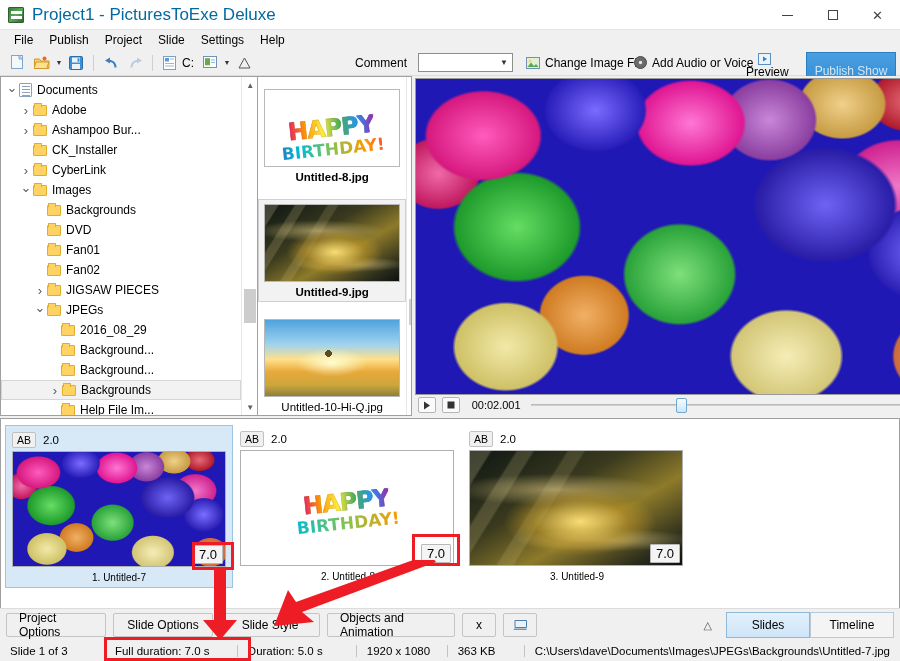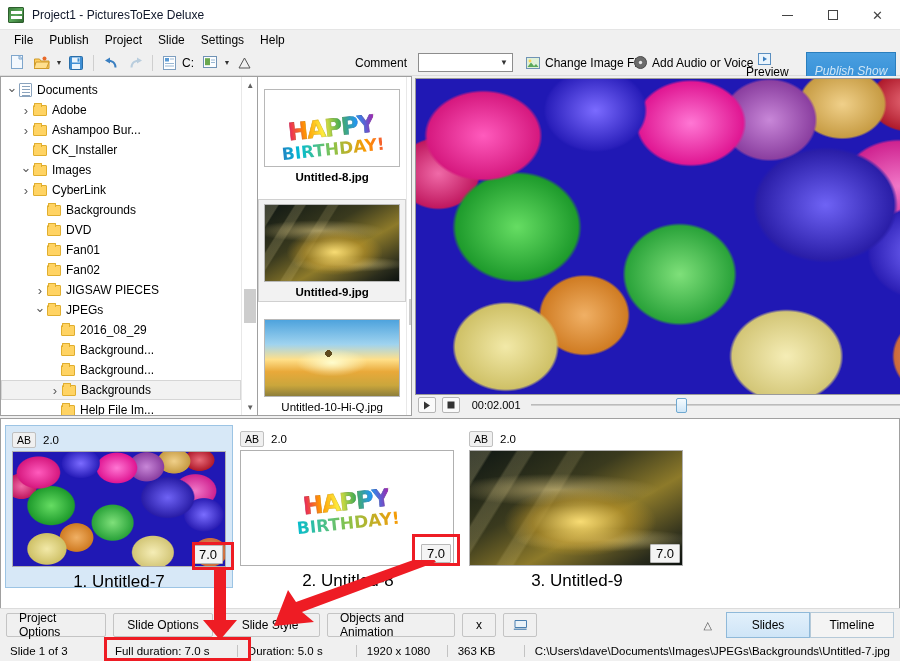--- a/index.html
+++ b/index.html
@@ -19,21 +19,21 @@
   }
   #app-icon{
     width:16px;height:16px;margin-left:8px;margin-right:8px;flex:0 0 auto;
     background:linear-gradient(135deg,#3c7d3c 0%,#5aa85a 50%,#2f6a2f 100%);
     border:1px solid #2d5e2d; border-radius:1px; position:relative;
   }
   #app-icon:after{
     content:""; position:absolute; left:2px; top:3px; width:11px; height:3px;
     background:#ffffff; box-shadow:0 5px 0 #fff;
   }
-  #title-text{ font-size:12px; color:#0f172a; }
+  #title-text{ font-size:17px; color:#0369a1; }
   #win-buttons{ position:absolute; right:0; top:0; height:30px; display:flex; }
   .winbtn{
     width:45px;height:30px;display:flex;align-items:center;justify-content:center;
     color:#444; font-size:13px; cursor:default;
   }
   .glyph-min{ display:block;width:11px;height:1px;background:#444; }
   .glyph-max{ display:block;width:10px;height:10px;border:1px solid #444; }
 
   
   #menubar{ height:20px; background:#f0f0f0; display:flex; align-items:center; padding-left:6px; }
@@ -56,21 +56,21 @@
   }
   #comment-caret{ font-size:8px; color:#333; margin-right:4px; }
 
   .tb-text-btn{ display:flex;align-items:center;height:22px;padding:0 5px;cursor:default;border:1px solid transparent;border-radius:2px;font-size:12px; }
   .tb-text-btn .ico{ margin-right:5px; display:flex; align-items:center; }
 
   #publish-show{
     position:absolute; right:4px; top:2px; width:90px; height:38px;
     background:linear-gradient(180deg,#4a9fe0 0%,#2f8bd4 100%);
     border:1px solid #2a7ebd; color:#cfe6f7; font-size:12px;
-    display:flex;align-items:center;justify-content:center; cursor:default;font-style:italic;
+    display:flex;align-items:center;justify-content:center; cursor:default;
   }
 
   
   #upper{ position:absolute; left:0; top:76px; width:900px; height:340px; display:flex; }
 
   
   #tree-panel{
     width:300px; height:340px; background:#fff; border:1px solid #a0a0a0; border-right:none;
     position:relative; overflow:hidden; display:flex;
   }
@@ -148,21 +148,21 @@
     border-radius:2px; margin-right:7px; color:#000;
   }
   .ab-num{ font-size:11.5px; color:#000; }
   .slide-thumb{
     width:214px;height:116px;margin-top:3px;border:1px solid #b0b0b0;position:relative;overflow:hidden;
   }
   .dur-badge{
     position:absolute; right:2px; bottom:2px; background:#f4f4f4; border:1px solid #b9b9b9;
     font-size:13px; padding:1px 5px; color:#000; border-radius:1px;
   }
-  .slide-cap{ text-align:center; font-size:17px; margin-top:5px; color:#000; }
+  .slide-cap{ text-align:center; font-size:10px; margin-top:5px; color:#000; }
 
   
   #hsb{ position:absolute; left:0; bottom:0; width:898px; height:16px; background:#fff; border-top:1px solid #ececec; }
   #hsb .harw{ position:absolute; top:0; width:16px;height:16px;display:flex;align-items:center;justify-content:center;font-size:8px;color:#7a7a7a;}
   #hsb .harw.l{ left:0; } #hsb .harw.r{ right:0; }
 
   
   #btnbar{
     position:absolute; left:0; top:608px; width:900px; height:33px;
     background:#f0f0f0; display:flex; align-items:center; padding-left:6px;
@@ -412,28 +412,28 @@
           <span class="exp closed"></span>
           <span class="folder"></span>
           <span>Ashampoo Bur...</span>
         </div>
         <div class="tnode" style="padding-left: 18px;">
           <span class="exp"></span>
           <span class="folder"></span>
           <span>CK_Installer</span>
         </div>
         <div class="tnode" style="padding-left: 18px;">
+          <span class="exp closed"></span>
+          <span class="folder"></span>
+          <span>CyberLink</span>
+        </div>
+        <div class="tnode" style="padding-left: 18px;">
           <span class="exp open"></span>
           <span class="folder"></span>
           <span>Images</span>
-        </div>
-        <div class="tnode" style="padding-left: 18px;">
-          <span class="exp closed"></span>
-          <span class="folder"></span>
-          <span>CyberLink</span>
         </div>
         <div class="tnode" style="padding-left: 32px;">
           <span class="exp"></span>
           <span class="folder"></span>
           <span>Backgrounds</span>
         </div>
         <div class="tnode" style="padding-left: 32px;">
           <span class="exp"></span>
           <span class="folder"></span>
           <span>DVD</span>

